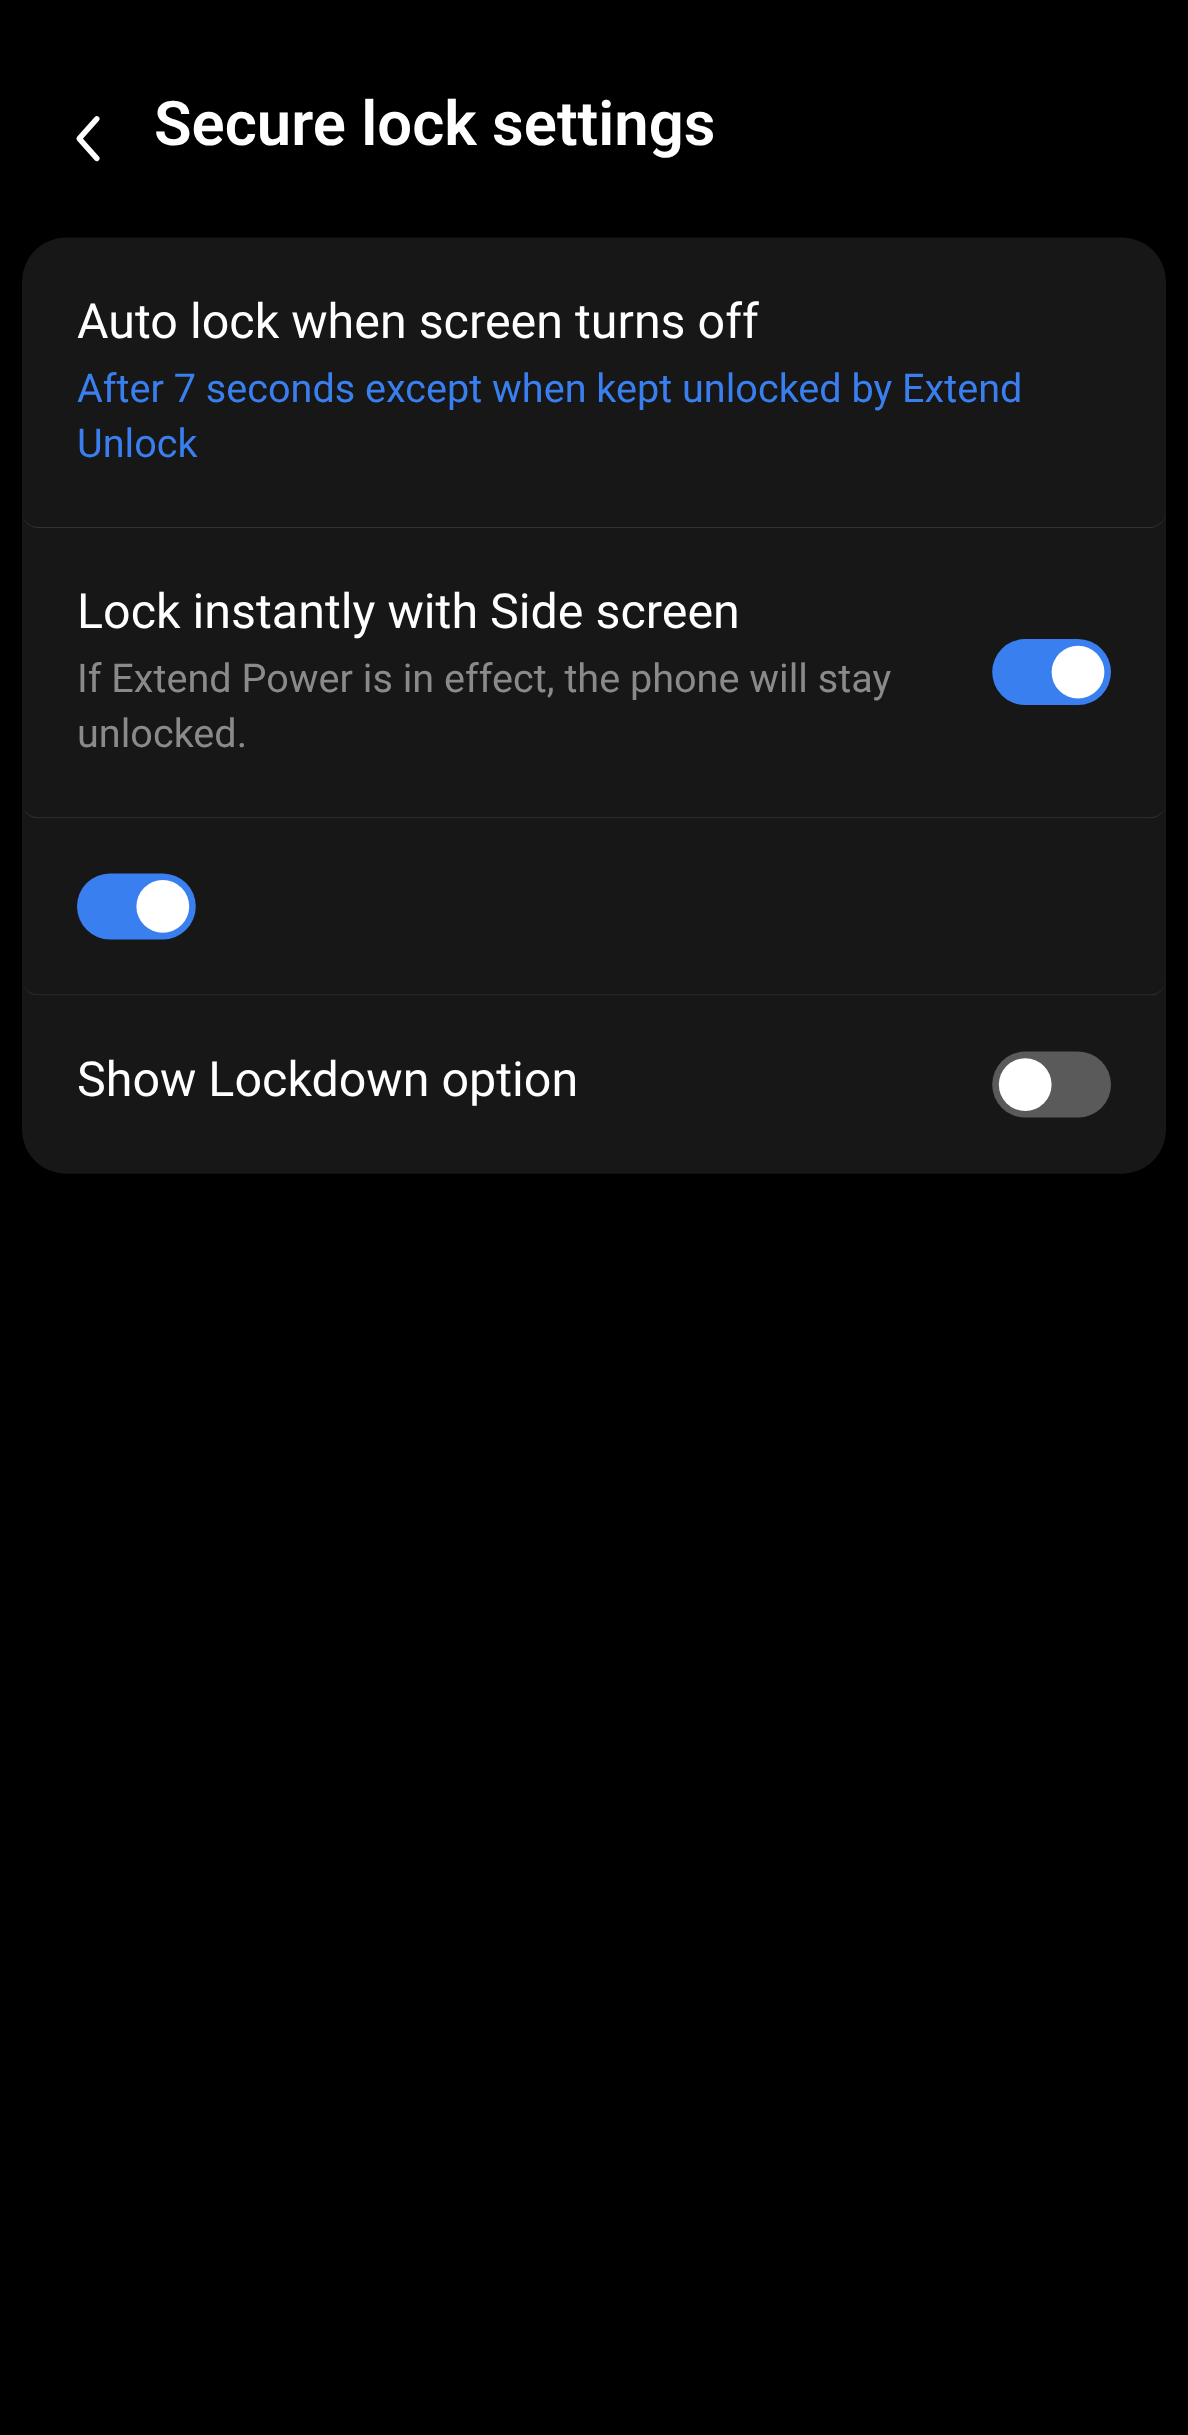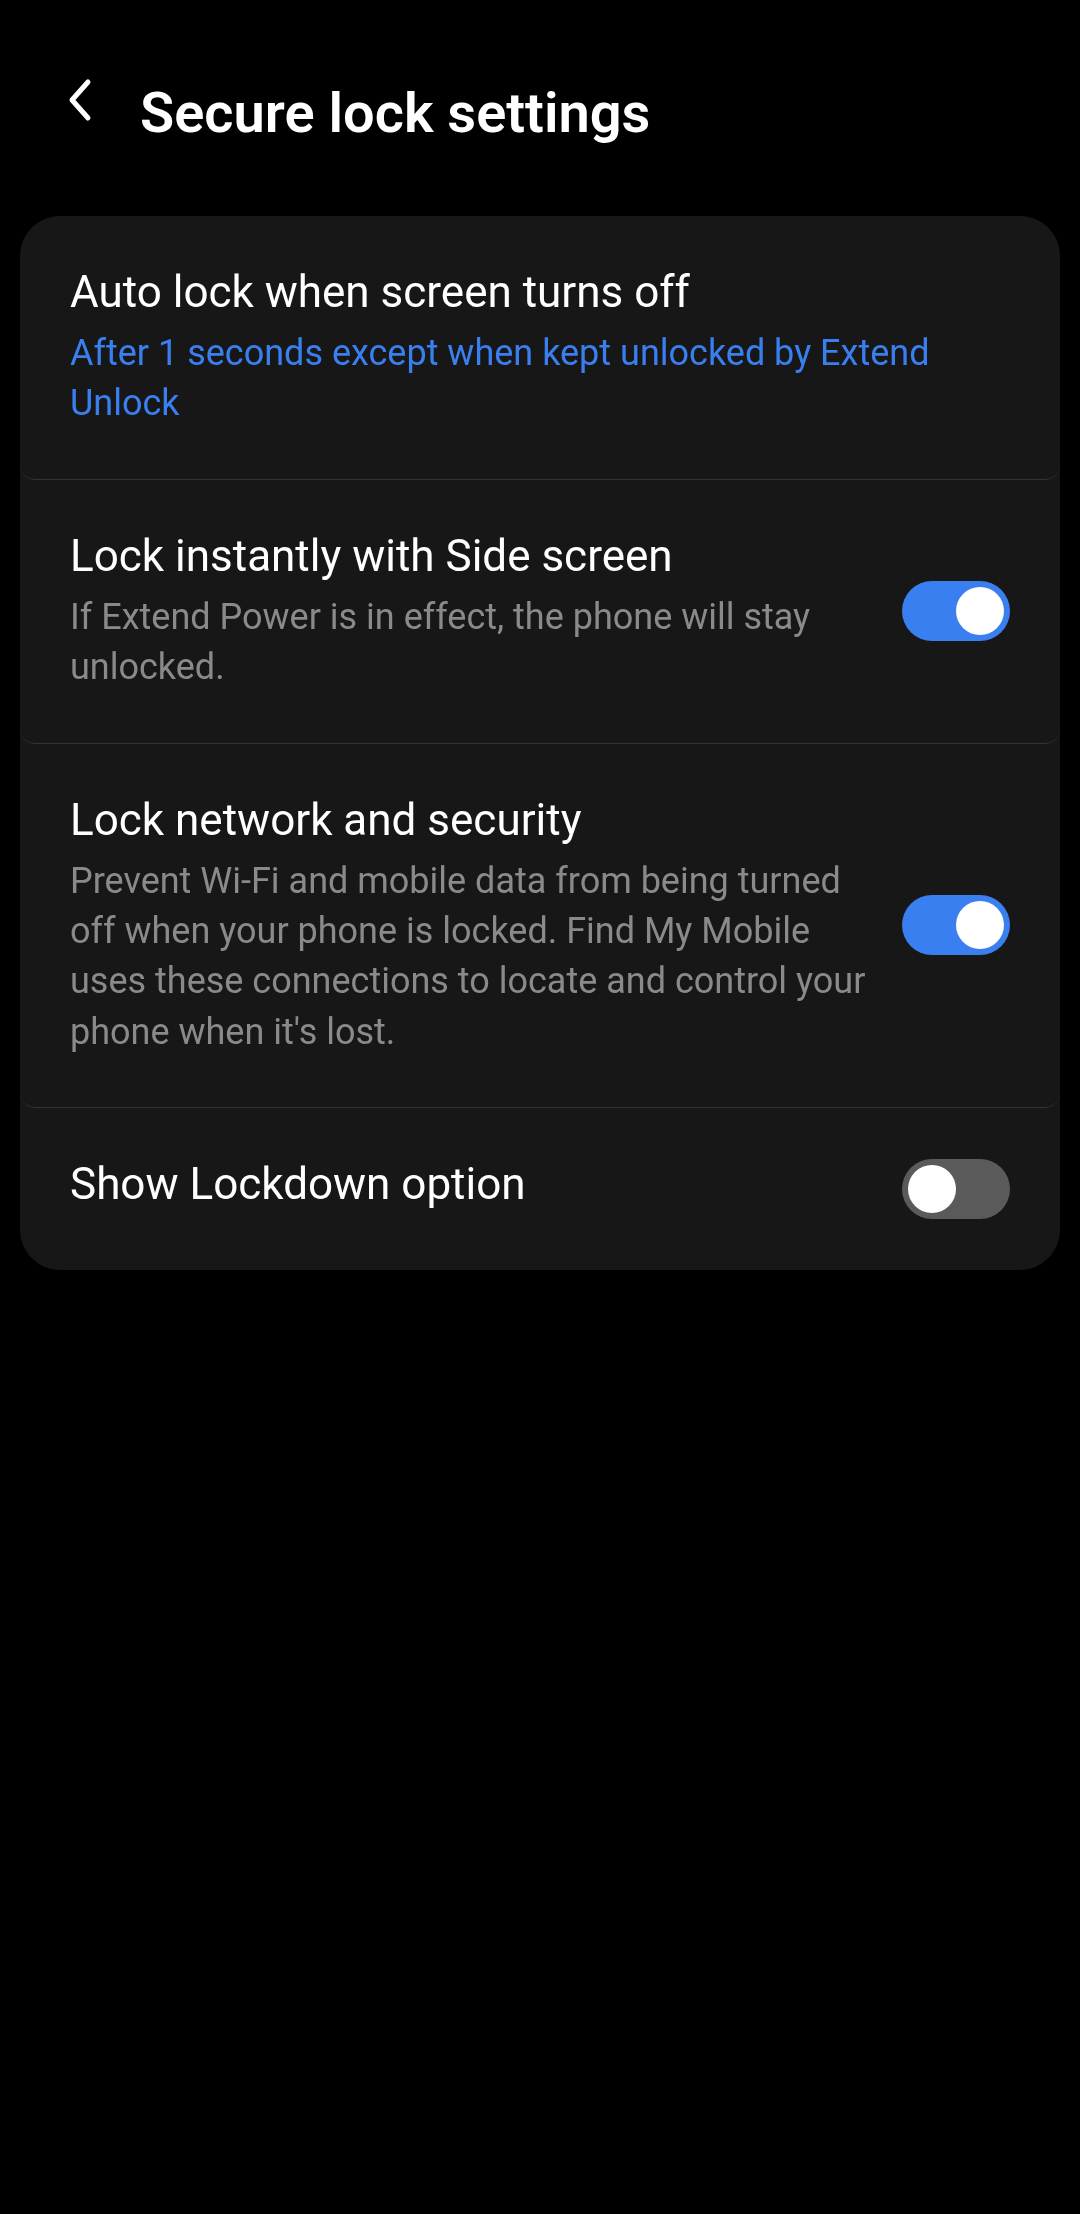--- a/index.html
+++ b/index.html
@@ -10,21 +10,21 @@
     body {
       width: 1080px;
       height: 2214px;
       background: #000000;
       font-family: -apple-system, BlinkMacSystemFont, 'Segoe UI', Roboto, sans-serif;
       color: #ffffff;
       overflow: hidden;
     }
     .header {
       display: flex;
-      align-items: flex-start;
+      align-items: flex-end;
       padding: 80px 60px 50px 60px;
     }
     .back-icon {
       width: 40px;
       height: 40px;
       display: flex;
       align-items: center;
       justify-content: center;
       margin-right: 40px;
     }
@@ -108,40 +108,36 @@
     </svg>
   </div>
   <h1 class="page-title">Secure lock settings</h1>
 </div>
 
 <div class="panel">
 
   <div class="setting-row">
     <div class="setting-text">
       <div class="setting-title">Auto lock when screen turns off</div>
-      <div class="setting-subtitle accent">After 1 seconds except when kept unlocked by Extend Unlock</div>
+      <div class="setting-subtitle accent">After 7 seconds except when kept unlocked by Extend Unlock</div>
     </div>
   </div>
 
   <div class="setting-row">
     <div class="setting-text">
       <div class="setting-title">Lock instantly with Side screen</div>
       <div class="setting-subtitle">If Extend Power is in effect, the phone will stay unlocked.</div>
     </div>
     <div class="toggle on">
       <div class="toggle-knob"></div>
     </div>
   </div>
 
 
   <div class="setting-row">
-    <div class="setting-text">
-      <div class="setting-title">Lock network and security</div>
-      <div class="setting-subtitle">Prevent Wi-Fi and mobile data from being turned off when your phone is locked. Find My Mobile uses these connections to locate and control your phone when it's lost.</div>
-    </div>
     <div class="toggle on">
       <div class="toggle-knob"></div>
     </div>
   </div>
 
   <div class="setting-row">
     <div class="setting-text">
       <div class="setting-title">Show Lockdown option</div>
     </div>
     <div class="toggle off">

